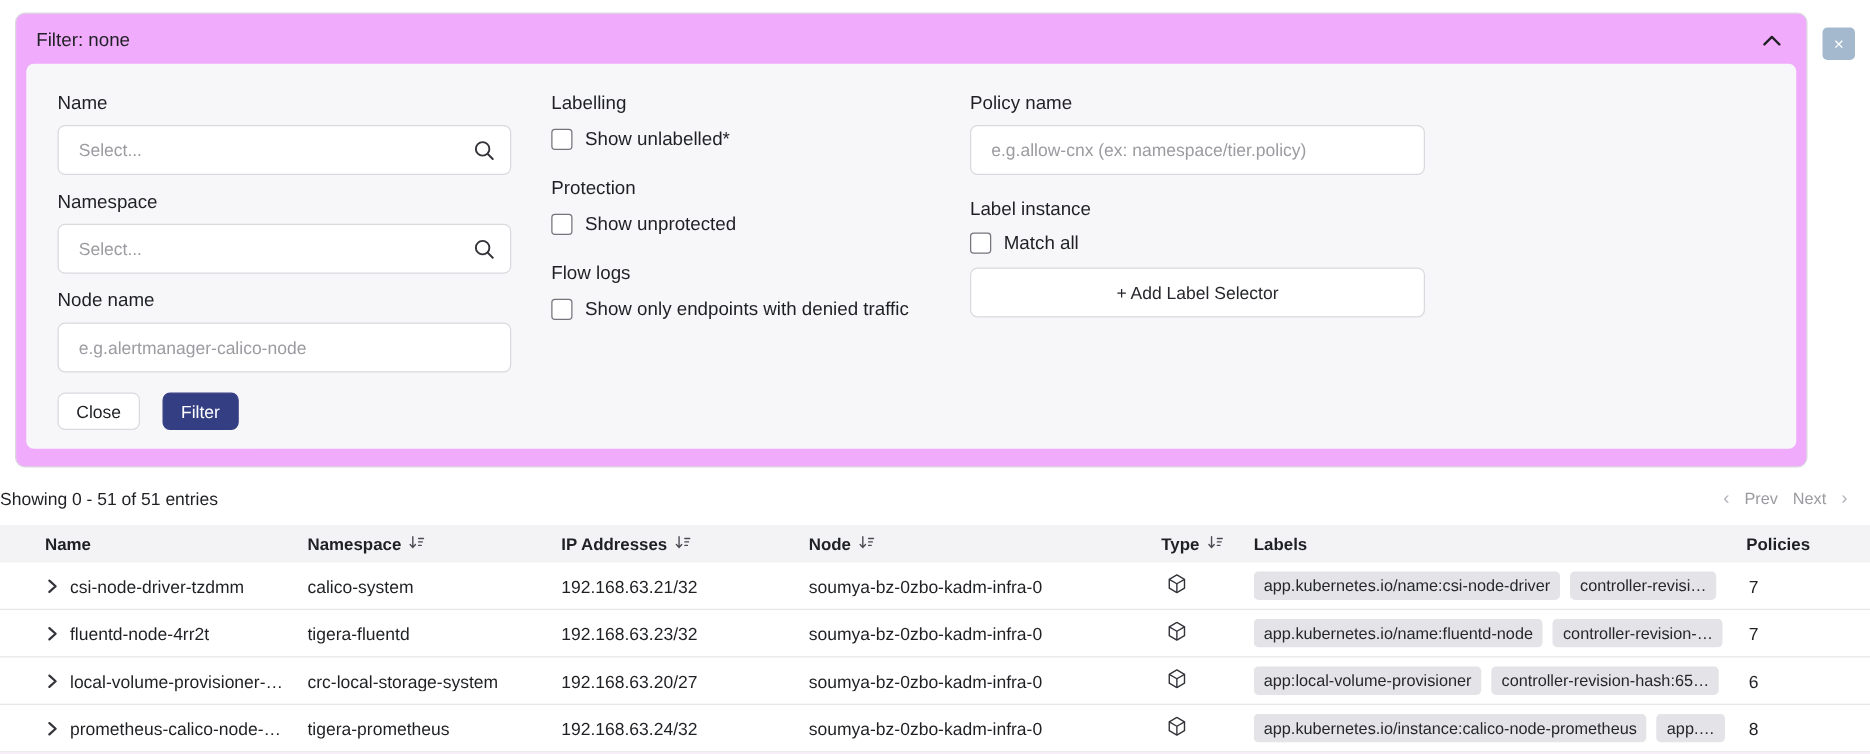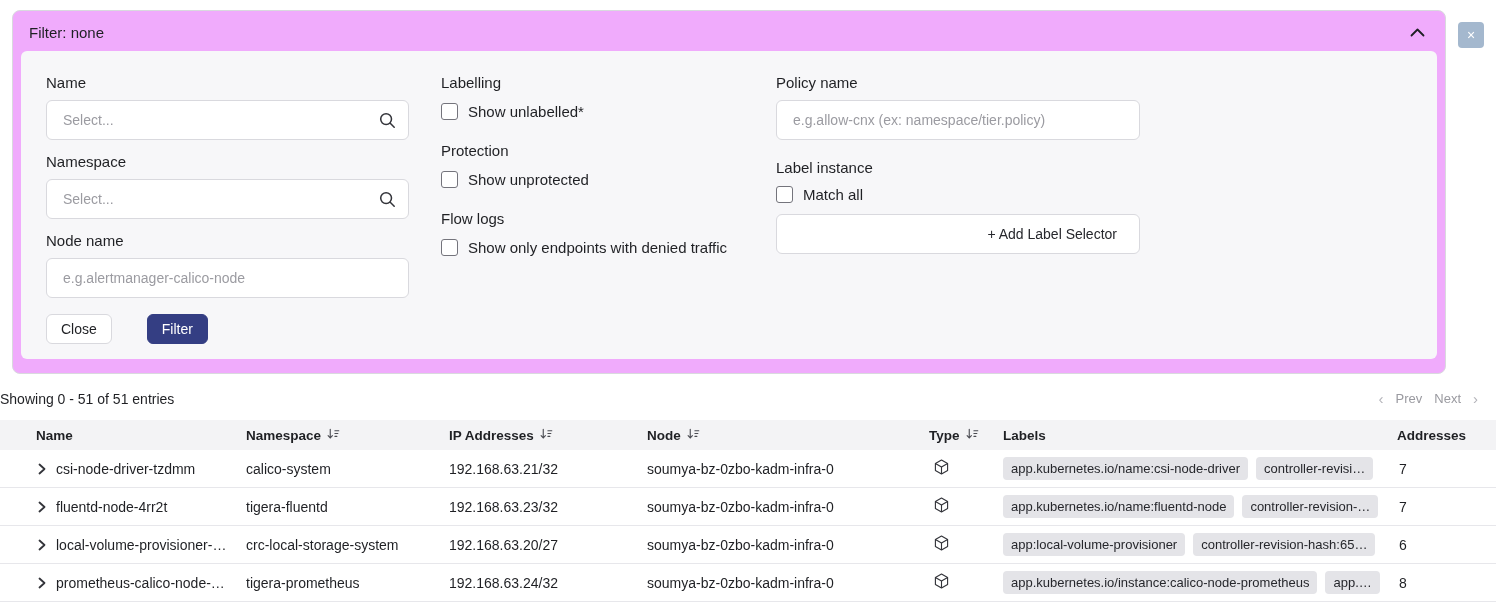--- a/index.html
+++ b/index.html
@@ -32,27 +32,27 @@
   .field-label,.section-heading{display:block;font-size:15px;line-height:19px;margin-bottom:8px}
   .section-heading{margin-bottom:10px}
   .input-wrap{position:relative}
   .text-input{width:100%;height:40px;border:1px solid var(--border);border-radius:6px;
     background:#fff;padding:0 40px 0 16px;font-size:14px;font-family:inherit;color:var(--text)}
   .text-input::placeholder{color:var(--muted)}
   .search-icon{position:absolute;right:13px;top:11px}
   .checkbox-row{display:flex;align-items:center;gap:10px;height:18px;font-size:15px}
   .checkbox{width:17px;height:17px;border:1.5px solid #74747c;border-radius:3px;background:#fff;flex:0 0 auto;cursor:pointer}
   .section{margin-bottom:21px}
-  .btn-row{display:flex;gap:35px;margin-top:16px}
+  .btn-row{display:flex;gap:18px;margin-top:16px}
   .btn{height:30px;padding:0 14px;border-radius:6px;font-size:14px;font-family:inherit;cursor:pointer}
   .btn-secondary{background:#fff;border:1px solid var(--border);color:var(--text)}
   .btn-primary{background:var(--primary);border:1px solid var(--primary);color:#fff}
   .ls-group .checkbox-row{margin-bottom:8px}
   .add-selector-btn{width:100%;height:40px;background:#fff;border:1px solid var(--border);
-    border-radius:6px;text-align:right;padding:0 22px;font-size:14px;font-family:inherit;color:#26272c;cursor:pointer;margin-top:3px}
+    border-radius:6px;text-align:center;padding:0 22px;font-size:14px;font-family:inherit;color:#26272c;cursor:pointer;margin-top:3px}
   .panel-close-btn{width:26px;height:26px;margin-top:12px;border:none;border-radius:4px;
     background:var(--close-btn-bg);color:#fff;font-size:14px;line-height:26px;cursor:pointer;flex:0 0 auto}
   
   .pagination{display:flex;justify-content:space-between;align-items:center;gap:22px;
     padding:16px 18px 13px 0;font-size:14px}
   .pager{display:flex;align-items:center;gap:12px;color:#9a9aa0;font-size:13px}
   .pager .chev{font-size:15px;color:#b3b3b9;cursor:pointer}
   .pager-link{cursor:pointer}
   
   .grid{display:grid;grid-template-columns:246px 203px 198px 282px 74px 394px 1fr;align-items:center}
@@ -208,21 +208,21 @@
         <span>Type</span>
         <span><svg width="13" height="12" viewBox="0 0 14 12" fill="none" stroke="#4a4b52" stroke-width="1.2" stroke-linecap="round">
               <path d="M3.5 1v9M1.2 7.8 3.5 10.2l2.3-2.4"></path>
               <path d="M8.5 2.5h4.2M8.5 5.5h3.2M8.5 8.5h2.2"></path>
             </svg></span>
       </div>
       <div class="th">
         <span>Labels</span>
       </div>
       <div class="th">
-        <span>Addresses</span>
+        <span>Policies</span>
       </div>
     </div>
     <div>
   <div class="grid trow">
     <div class="cell name-cell">
       <span class="expand">
         <svg width="8" height="12" viewBox="0 0 8 12" fill="none" stroke="#33343a" stroke-width="1.8" stroke-linecap="round" stroke-linejoin="round">
                 <polyline points="1.5,1.5 6.5,6 1.5,10.5"></polyline>
               </svg>
       </span>

